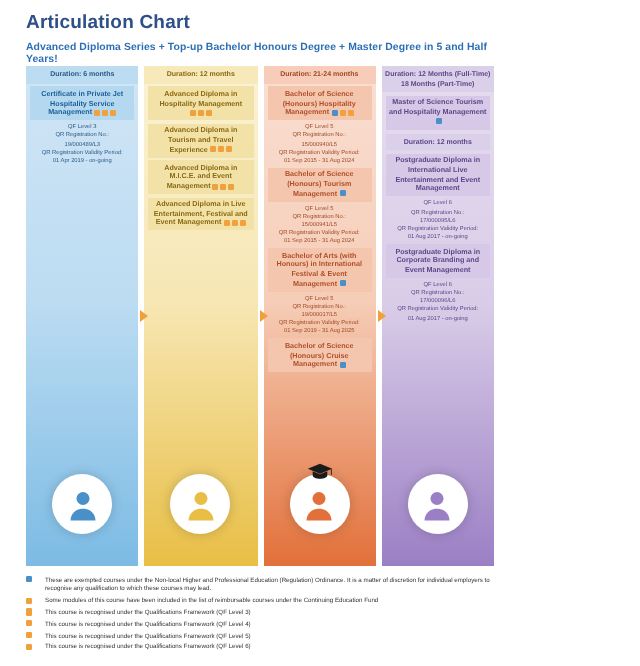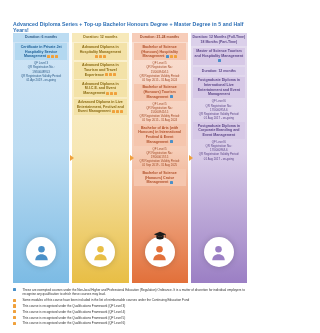--- a/index.html
+++ b/index.html
@@ -135,20 +135,21 @@
   .ltext {
     font-size: 3.1px; line-height: 1.45; color: #333;
     flex: 1;
   }
 </style>
 </head>
 <body>
 
 <div class="page">
 
+  <div class="title">Articulation Chart</div>
   <div class="subtitle">Advanced Diploma Series + Top-up Bachelor Honours Degree + Master Degree in 5 and Half Years!</div>
 
   <div class="cols" id="columns">
       <div class="col c1">
         <div class="duration">Duration: 6 months</div>
         <div class="col-body">
           <div class="course">
             <span class="cname">Certificate in Private Jet Hospitality Service Management<span class="badges">
                 <span class="badge o"></span>
                 <span class="badge o"></span>

